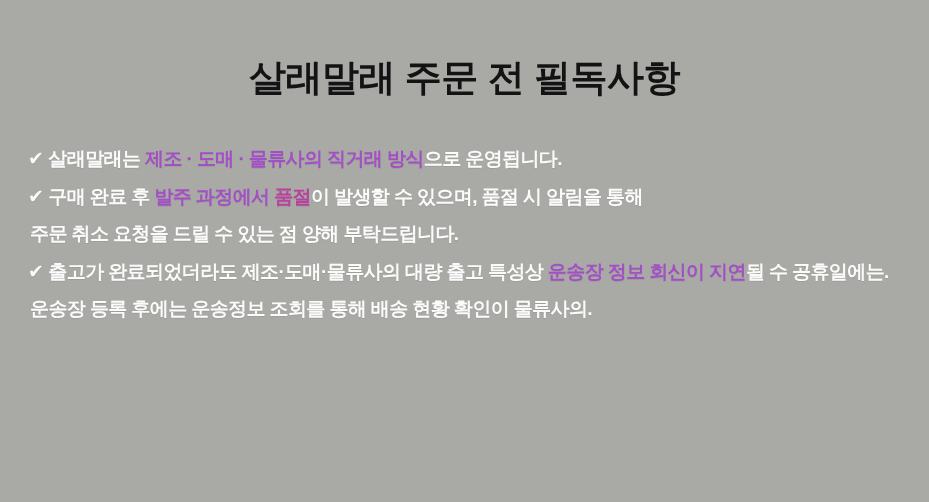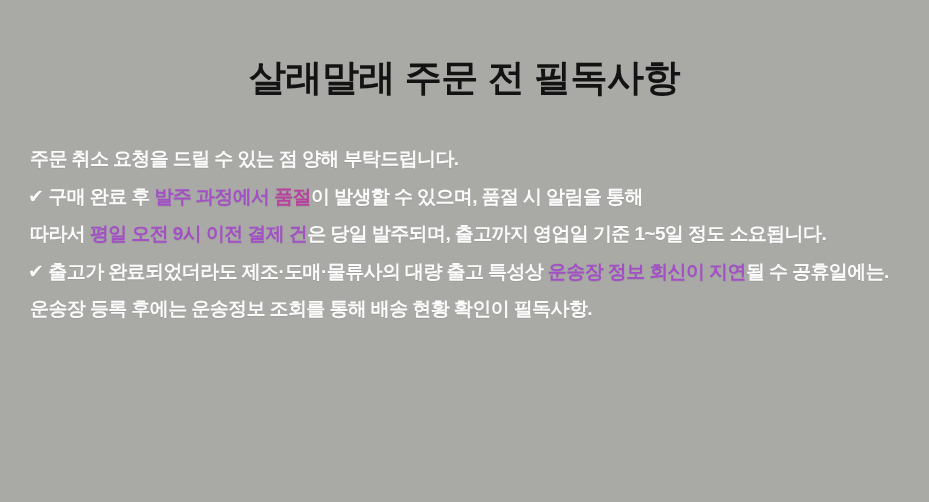--- a/index.html
+++ b/index.html
@@ -74,20 +74,20 @@
   }
 </style>
 </head>
 <body>
 
 <div class="notice-card">
 
   <div class="notice-title">살래말래 주문 전 필독사항</div>
 
   <div class="notice-body">
+      <div class="notice-line"><span class="check-mark">✔</span><span class="seg seg-plain">살래말래는 </span><span class="seg seg-accent">제조 · 도매 · 물류사의 직거래 방식</span><span class="seg seg-plain">으로 운영됩니다.</span></div>
+      <div class="notice-line"><span class="check-mark">✔</span><span class="seg seg-plain">구매 완료 후 </span><span class="seg seg-accent">발주 과정에서 </span><span class="seg seg-accent2">품절</span><span class="seg seg-plain">이 발생할 수 있으며, 품절 시 알림을 통해</span></div>
       <div class="notice-line indent"><span class="seg seg-plain">주문 취소 요청을 드릴 수 있는 점 양해 부탁드립니다.</span></div>
-      <div class="notice-line"><span class="check-mark">✔</span><span class="seg seg-plain">구매 완료 후 </span><span class="seg seg-accent">발주 과정에서 </span><span class="seg seg-accent2">품절</span><span class="seg seg-plain">이 발생할 수 있으며, 품절 시 알림을 통해</span></div>
-      <div class="notice-line indent"><span class="seg seg-plain">따라서 </span><span class="seg seg-accent">평일 오전 9시 이전 결제 건</span><span class="seg seg-plain">은 당일 발주되며, 출고까지 영업일 기준 1~5일 정도 소요됩니다.</span></div>
       <div class="notice-line"><span class="check-mark">✔</span><span class="seg seg-plain">출고가 완료되었더라도 제조·도매·물류사의 대량 출고 특성상 </span><span class="seg seg-accent">운송장 정보 회신이 지연</span><span class="seg seg-plain">될 수 공휴일에는.</span></div>
-      <div class="notice-line indent"><span class="seg seg-plain">운송장 등록 후에는 운송정보 조회를 통해 배송 현황 확인이 필독사항.</span></div>
+      <div class="notice-line indent"><span class="seg seg-plain">운송장 등록 후에는 운송정보 조회를 통해 배송 현황 확인이 물류사의.</span></div>
     </div>
 
 </div>
 
 </body></html>

